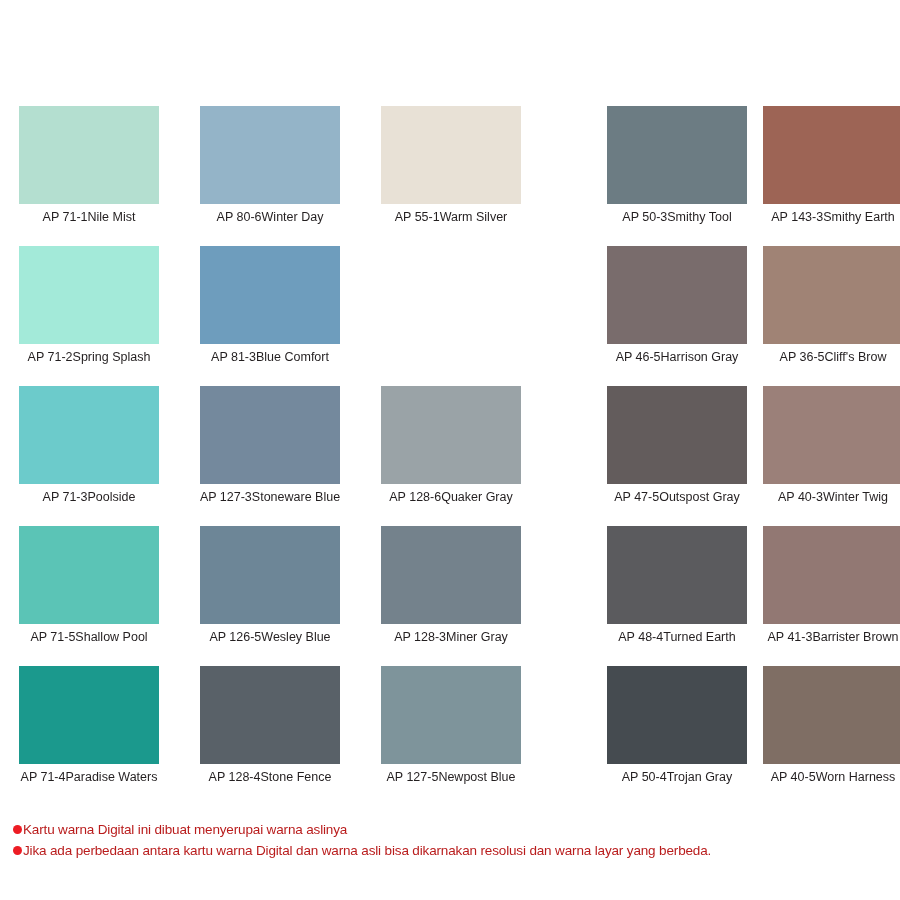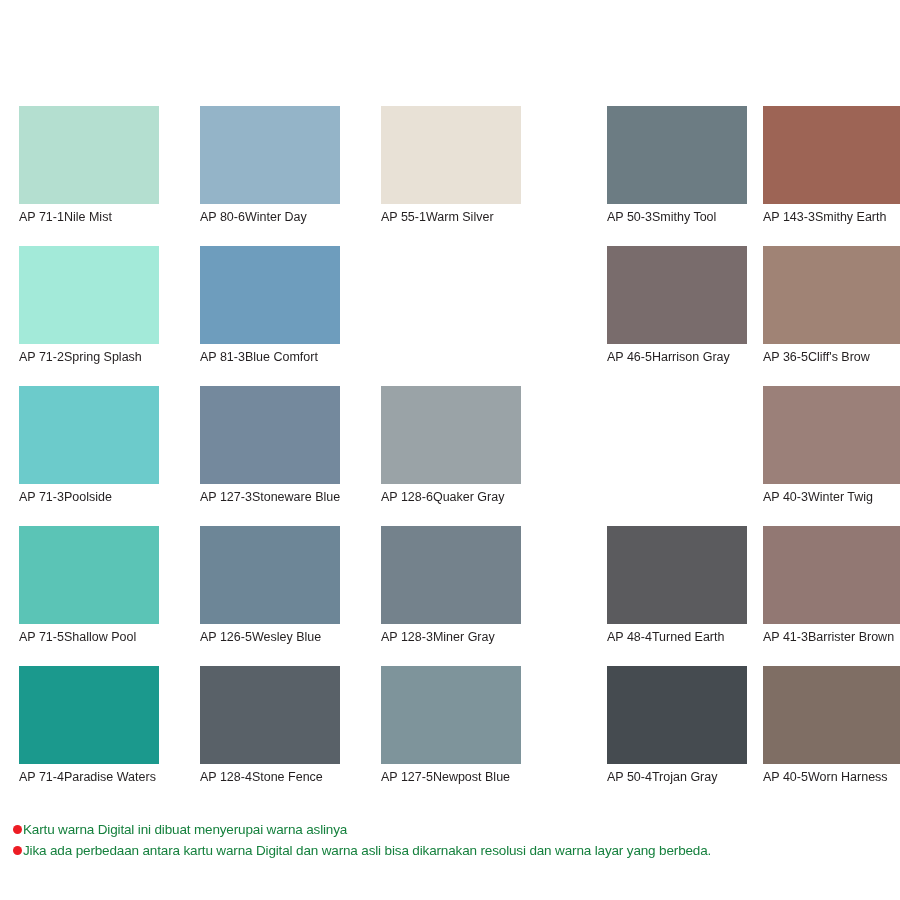--- a/index.html
+++ b/index.html
@@ -53,21 +53,21 @@
   .swatch-chip {
     width: 140px;
     height: 98px;
     display: block;
   }
 
   .swatch-label {
     margin-top: 6px;
     width: 140px;
     display: flex;
-    justify-content: flex-start;
+    justify-content: center;
     align-items: baseline;
     font-size: 12.5px;
     line-height: 15px;
     color: #231f20;
     white-space: nowrap;
   }
 
   .swatch-code {
     text-align: left;
   }
@@ -81,21 +81,21 @@
     left: 13px;
     top: 820px;
     width: 880px;
   }
 
   .footnote-line {
     display: flex;
     align-items: flex-start;
     font-size: 13.5px;
     line-height: 20px;
-    color: #15803d;
+    color: #b91c1c;
     white-space: nowrap;
     margin-bottom: 1px;
   }
 
   .footnote-bullet {
     width: 9px;
     height: 9px;
     border-radius: 50%;
     background: #ed1c24;
     flex: 0 0 auto;
@@ -199,20 +199,27 @@
           <span class="swatch-name">Stoneware Blue</span>
         </div>
       </div>
       <div class="swatch-cell c2">
         <div class="swatch-chip" style="background: rgb(154, 163, 167);"></div>
         <div class="swatch-label">
           <span class="swatch-code">AP 128-6</span>
           <span class="swatch-name">Quaker Gray</span>
         </div>
       </div>
+      <div class="swatch-cell c3">
+        <div class="swatch-chip" style="background: rgb(99, 92, 92);"></div>
+        <div class="swatch-label">
+          <span class="swatch-code">AP 47-5</span>
+          <span class="swatch-name">Outspost Gray</span>
+        </div>
+      </div>
       <div class="swatch-cell c4">
         <div class="swatch-chip" style="background: rgb(155, 128, 121);"></div>
         <div class="swatch-label">
           <span class="swatch-code">AP 40-3</span>
           <span class="swatch-name">Winter Twig</span>
         </div>
       </div>
     </div>
 
     <div class="swatch-row">

